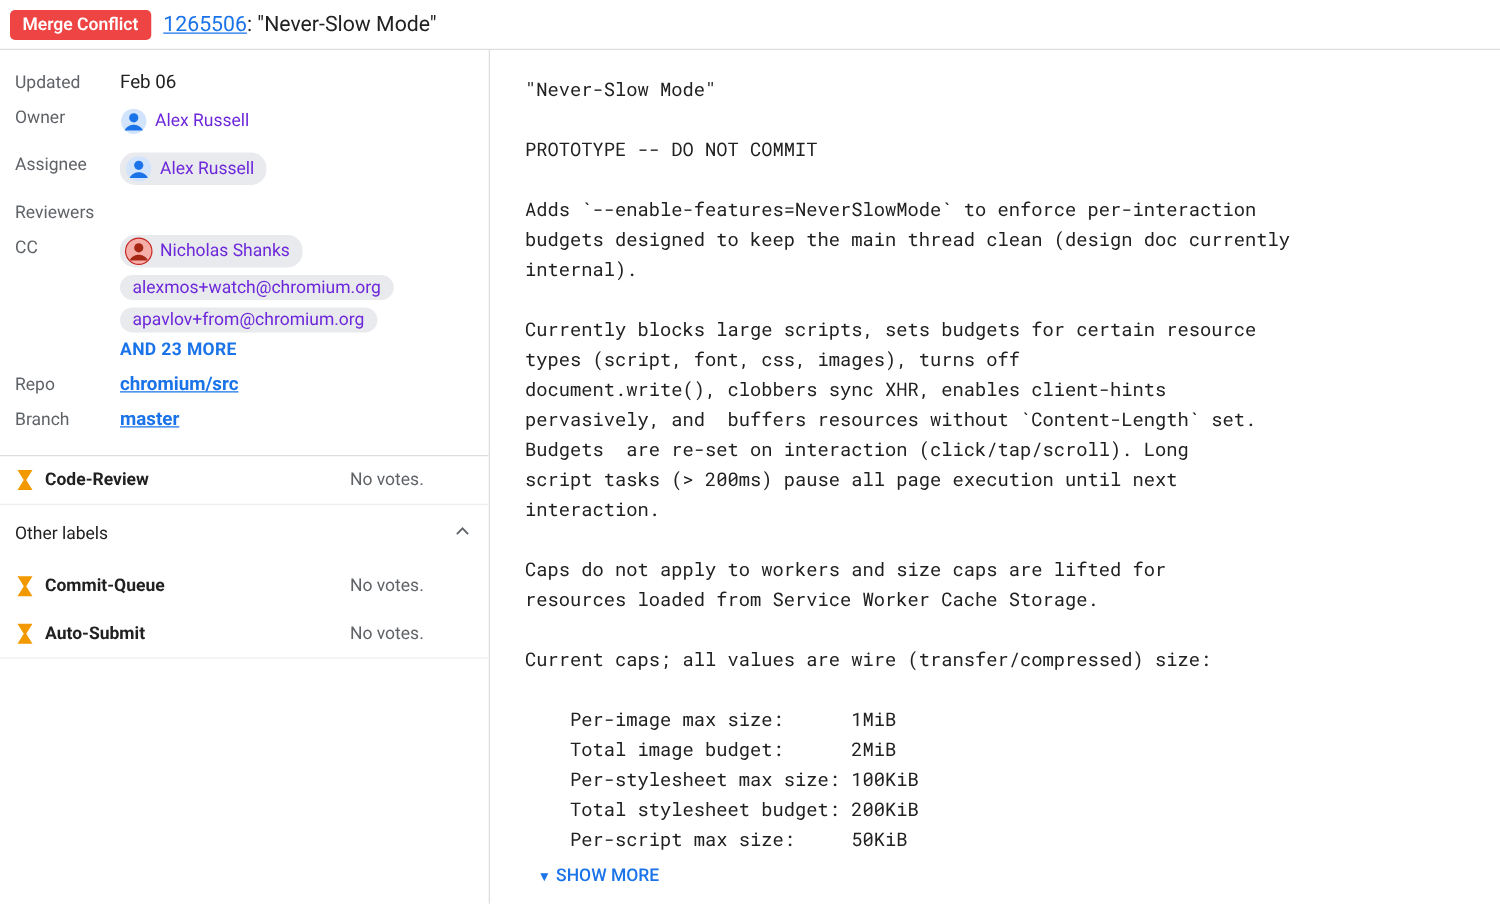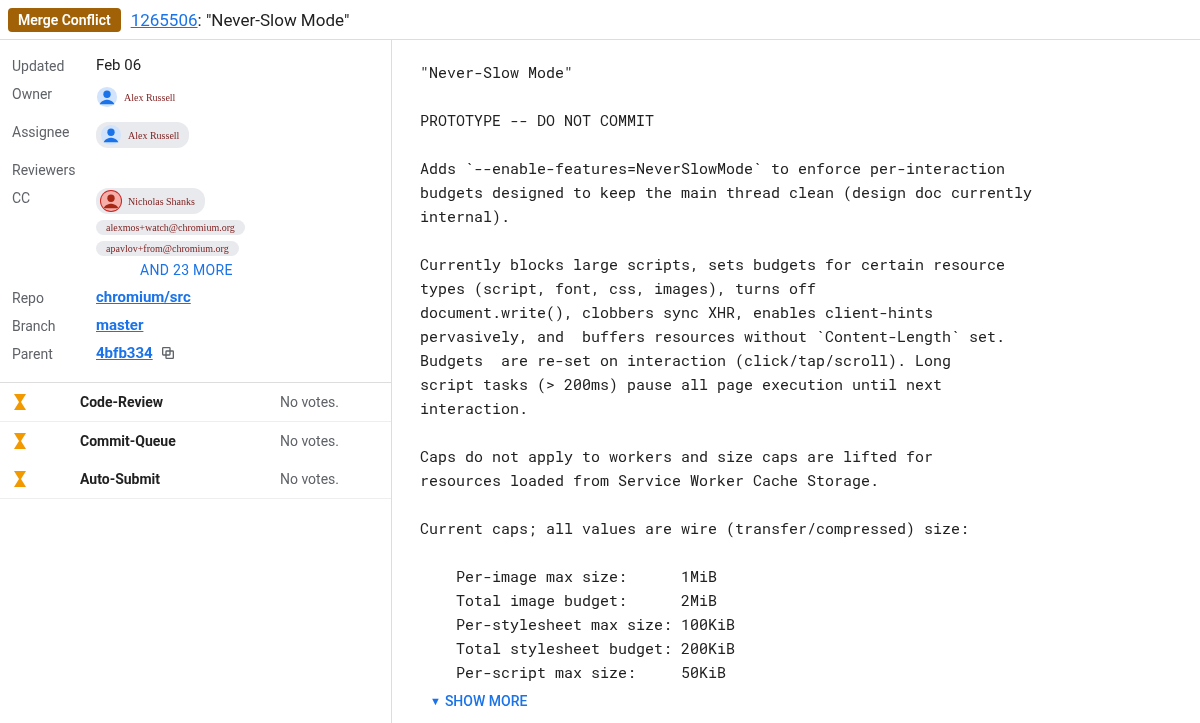--- a/index.html
+++ b/index.html
@@ -1,50 +1,50 @@
 <!DOCTYPE html>
 <html><head>
 <meta charset="utf-8">
 <style>
   * { box-sizing: border-box; }
   html, body { margin:0; padding:0; font-family: Roboto, "Helvetica Neue", Arial, sans-serif; font-size:14px; color:#212121; background:#fff; }
   .page { width:1200px; height:723px; overflow:hidden; position:relative; }
   
   
   .header { height:40px; border-bottom:1px solid #ddd; display:flex; align-items:center; padding:0 8px; gap:10px; background:#fff;}
-  .status-chip { background:#a16207; color:#fff; font-weight:600; font-size:14px; padding:4px 10px; border-radius:4px; border:none;}
+  .status-chip { background:#ef4444; color:#fff; font-weight:600; font-size:14px; padding:4px 10px; border-radius:4px; border:none;}
   .change-id { color:#1a73e8; text-decoration:underline; font-size:17px;margin-top:44px; }
   .change-title { font-size:17px; color:#212121; }
   
   
   .body { display:flex; height:calc(100% - 40px); }
   .sidebar { width:392px; border-right:1px solid #ddd; overflow:hidden; }
   .main { flex:1; padding:20px 28px 10px 28px; display:flex; flex-direction:column; }
   
   
   .meta { padding:16px 12px 10px 12px; border-bottom:1px solid #ddd;}
   .meta-row { display:flex; align-items:flex-start; margin-bottom:10px; }
   .meta-label { width:84px; flex:none; color:#5f6368; font-size:14px; padding-top:2px;}
   .meta-value { flex:1; font-size:15px; }
   .chip-list { display:flex; flex-direction:column; gap:6px; }
-  .user-chip { display:inline-flex; align-items:center; gap:6px; background:#e8eaed; border-radius:12px; padding:2px 10px 2px 4px; font-size:10px; color:#7f1d1d; max-width:max-content;font-family:Liberation Serif, serif;}
+  .user-chip { display:inline-flex; align-items:center; gap:6px; background:#e8eaed; border-radius:12px; padding:2px 10px 2px 4px; font-size:14px; color:#6d28d9; max-width:max-content;}
   .user-chip.plain { background:transparent; padding-left:0;}
   .avatar { width:22px; height:22px; border-radius:50%; display:inline-flex; align-items:center; justify-content:center; font-size:12px; color:#fff; flex:none;}
   .avatar svg{ width:22px; height:22px;}
-  .more-link { color:#1a73e8; font-weight:400; cursor:pointer; font-size:14px; letter-spacing:.3px;margin-left:44px;}
+  .more-link { color:#1a73e8; font-weight:700; cursor:pointer; font-size:14px; letter-spacing:.3px;}
   .link { color:#1a73e8; text-decoration:underline; cursor:pointer; }
   a.link {text-decoration:underline;font-weight:bold;}
   .copy-icon svg{ width:16px; height:16px; stroke:#5f6368; vertical-align:-3px; margin-left:4px;}
   
   
   .section { border-bottom:1px solid #eee; }
   .section-row { display:flex; align-items:center; padding:10px 12px; }
   .hourglass { width:16px; display:inline-flex; justify-content:center; margin-right:8px;}
   .hourglass svg{ width:14px; height:18px; }
-  .section-title { font-weight:700; flex:none;margin-left:44px; }
+  .section-title { font-weight:700; flex:none; }
   .no-votes { color:#5f6368; margin-left:auto; margin-right:40px;}
   .section-head { display:flex; align-items:center; padding:12px 12px; color:#212121;}
   .expand-icon { margin-left:auto; color:#5f6368;}
   .expand-icon svg{width:18px;height:18px;}
   
   
   .commit-msg { font-family: "Roboto Mono","Menlo","Consolas",monospace; font-size:15px; line-height:1.6; white-space:pre-wrap; color:#212121; flex:1; overflow:hidden;}
   .show-more { color:#1a73e8; font-size:14px; font-weight:500; display:inline-flex; align-items:center; gap:4px; cursor:pointer; padding:6px 0 4px 10px;}
   .show-more .tri{ font-size:11px;}
 </style>
@@ -132,49 +132,45 @@
       <div class="meta-row">
         <div class="meta-label">Repo</div>
         <div class="meta-value"><a href="#" class="link">chromium/src</a></div>
       </div>
 
       <div class="meta-row">
         <div class="meta-label">Branch</div>
         <div class="meta-value"><a href="#" class="link">master</a></div>
       </div>
 
-      <div class="meta-row">
-        <div class="meta-label">Parent</div>
-        <div class="meta-value">
-          <a href="#" class="link">4bfb334</a>
-          <span class="copy-icon">
-            <svg viewBox="0 0 24 24" fill="none" stroke="currentColor" stroke-width="2">
-                  <rect x="9" y="9" width="11" height="11" rx="1"></rect>
-                  <rect x="4" y="4" width="11" height="11" rx="1"></rect>
-                </svg>
-          </span>
-        </div>
-      </div>
 
 
     </div>
 
     <div class="section">
       <div class="section-row">
         <span class="hourglass">
           <svg viewBox="0 0 14 18">
                 <path d="M1 1h12L8 9l5 8H1l5-8L1 1z" fill="#f29900"></path>
               </svg>
         </span>
         <span class="section-title">Code-Review</span>
         <span class="no-votes">No votes.</span>
       </div>
     </div>
 
     <div class="section">
+      <div class="section-head">
+        <span>Other labels</span>
+        <span class="expand-icon">
+          <svg viewBox="0 0 24 24" fill="none" stroke="#5f6368" stroke-width="2">
+                <polyline points="6 15 12 9 18 15"></polyline>
+              </svg>
+        </span>
+      </div>
       <div class="section-row">
         <span class="hourglass">
           <svg viewBox="0 0 14 18">
                 <path d="M1 1h12L8 9l5 8H1l5-8L1 1z" fill="#f29900"></path>
               </svg>
         </span>
         <span class="section-title">Commit-Queue</span>
         <span class="no-votes">No votes.</span>
       </div>
       <div class="section-row">

